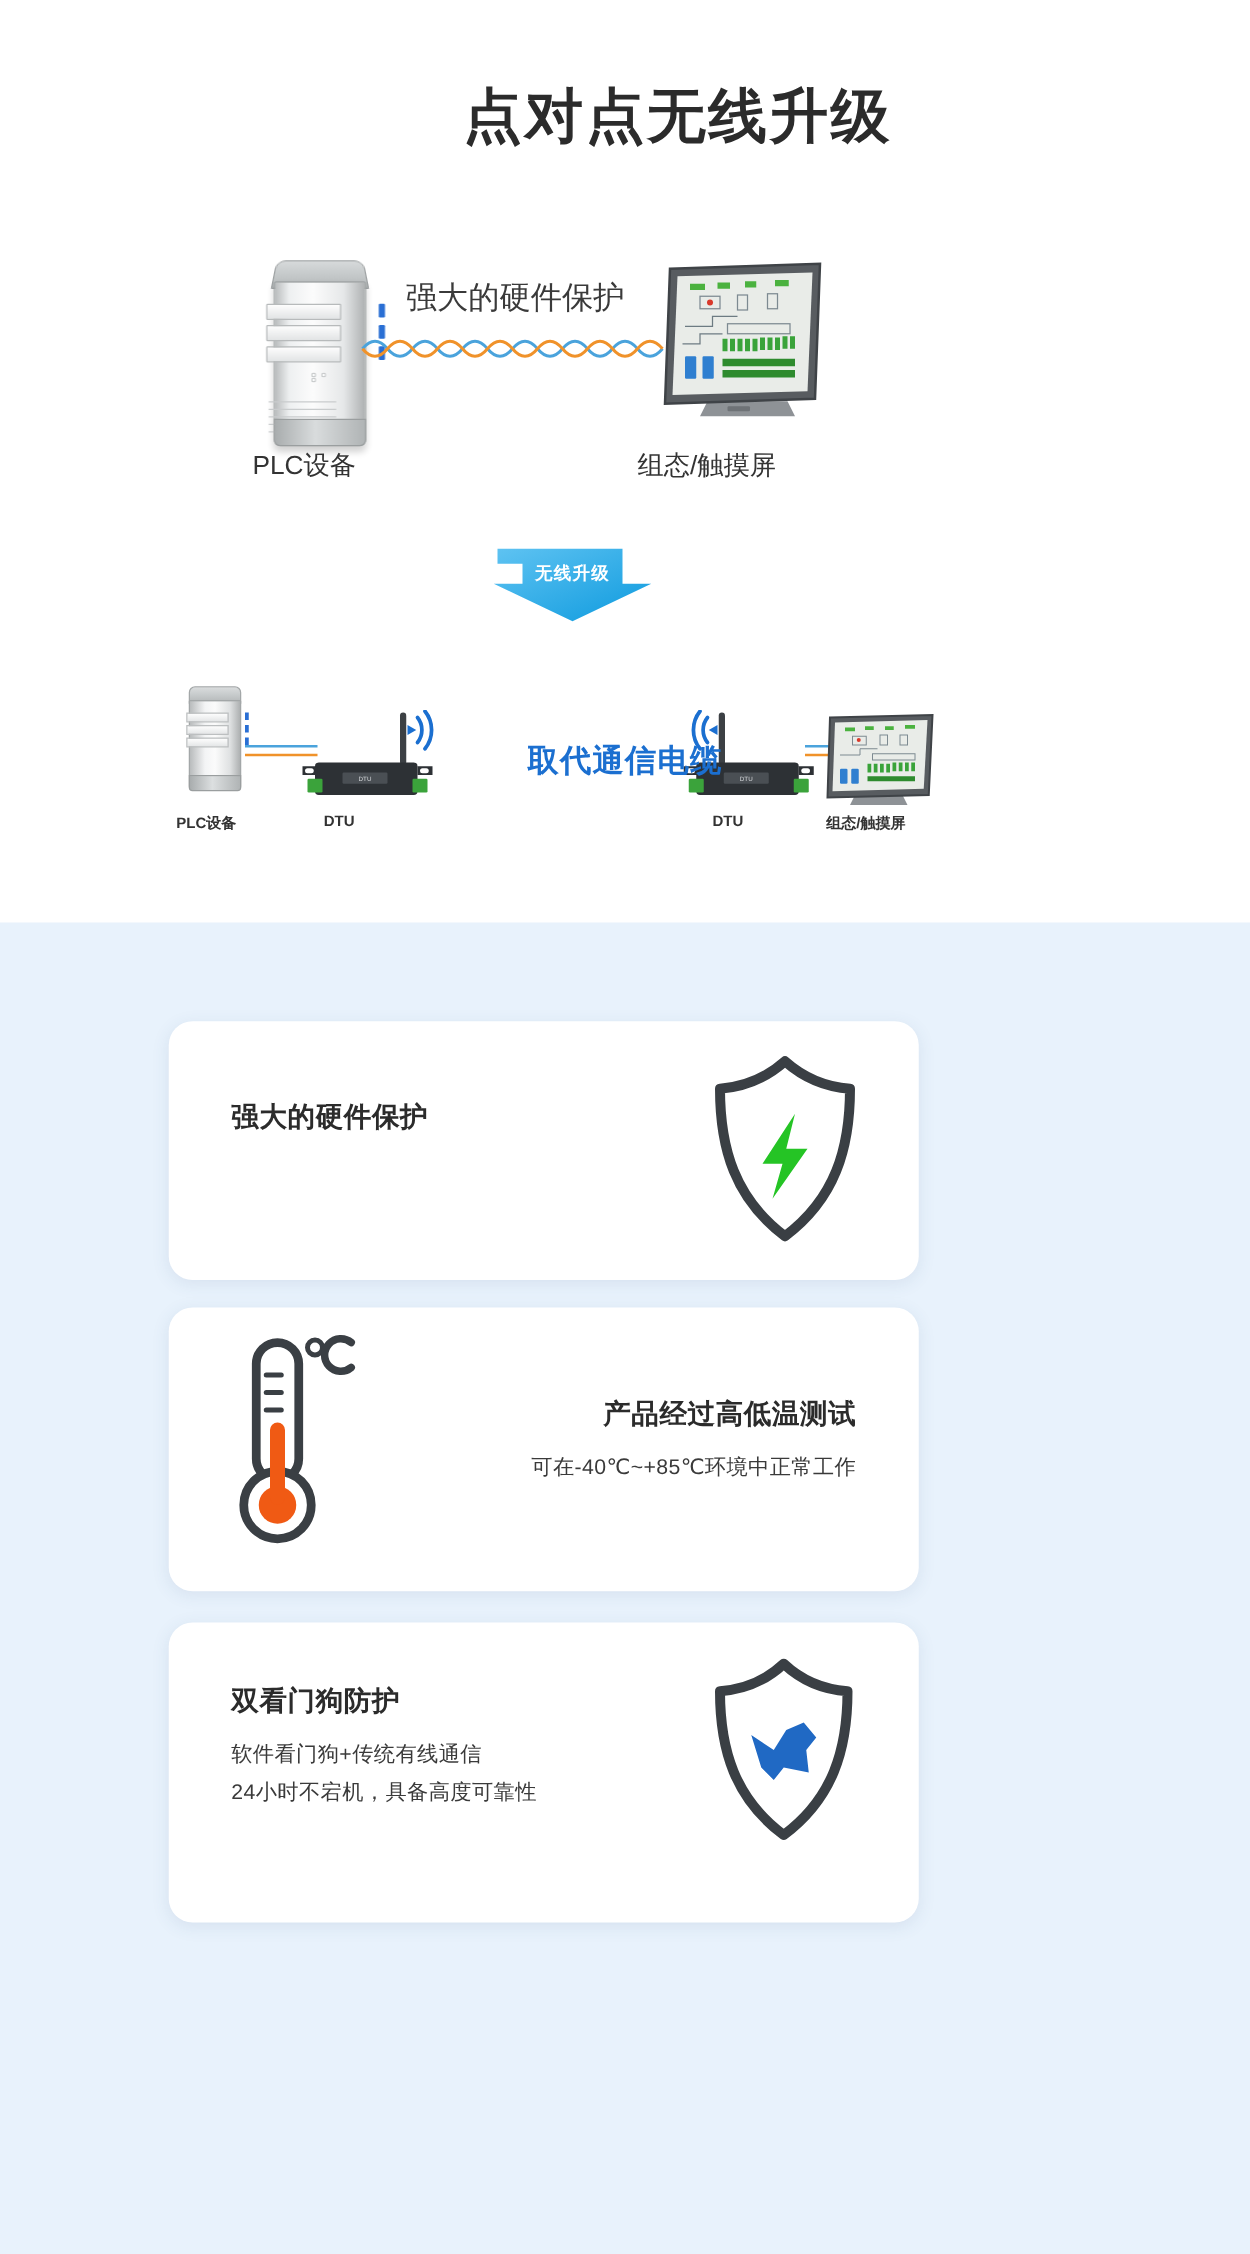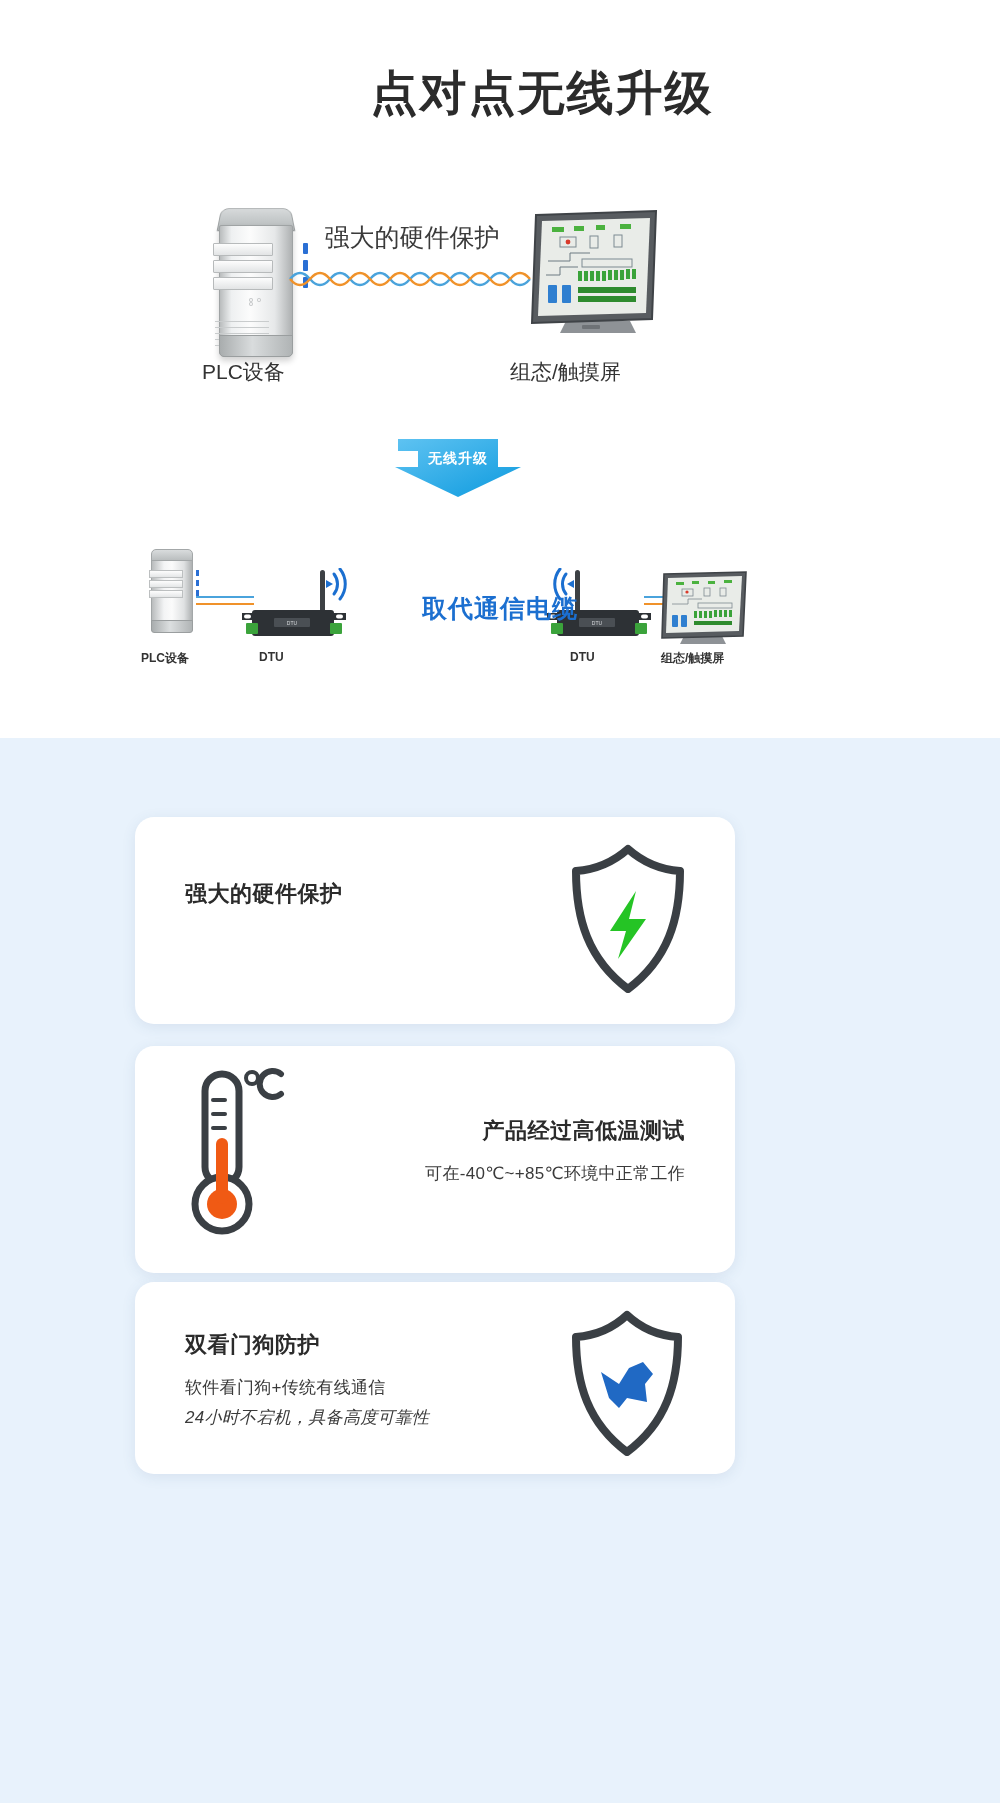--- a/index.html
+++ b/index.html
@@ -121,21 +121,21 @@
     position:absolute; top:738px; left:0; width:1000px; height:1065px;
     background:#e8f2fc;
   }
   .card{
     position:absolute; left:135px; width:600px;
     background:#ffffff; border-radius:19px;
     box-shadow:0 3px 14px rgba(60,90,130,.10);
   }
   .card-1{top:79px;  height:207px;}
   .card-2{top:308px; height:227px;}
-  .card-3{top:544px; height:192px;}
+  .card-3{top:560px; height:240px;}
 
   .c-text{position:absolute;}
   .c-title{font-size:22px; font-weight:bold; color:#2b2b2b; letter-spacing:.5px;}
   .c-sub{font-size:17px; color:#3a3a3a; margin-top:14px; line-height:1.62; letter-spacing:.3px;}
 
   .c-icon{position:absolute;}
 
   .txt-left{left:50px; top:62px; text-align:left;}
   .txt-right{right:50px; top:70px; text-align:right;}
   .txt-left3{left:50px; top:48px; text-align:left;}
@@ -404,21 +404,21 @@
     <div class="c-text txt-right">
       <div class="c-title">产品经过高低温测试</div>
       <div class="c-sub">可在-40℃~+85℃环境中正常工作</div>
     </div>
   </div>
 
   <div class="card card-3">
     <div class="c-text txt-left3">
       <div class="c-title">双看门狗防护</div>
       <div class="c-sub">软件看门狗+传统有线通信</div>
-      <div class="c-sub" style="margin-top:2px;font-style:italic;">24小时不宕机，具备高度可靠性</div>
+      <div class="c-sub" style="margin-top:2px;">24小时不宕机，具备高度可靠性</div>
     </div>
     <div class="c-icon ico-right3">
       <svg width="120" height="155" viewBox="0 0 120 155">
         <path d="M60,9 C43,25 23,30 9,31 C9,78 21,117 60,146 C99,117 111,78 111,31 C97,30 77,25 60,9 Z" fill="#ffffff" stroke="#3a3f44" stroke-width="8" stroke-linejoin="round"></path>
         <path d="M42,92 L34,66 L52,78 L62,62 L76,56 L86,68 L78,78 L80,96 L60,92 L52,102 Z" fill="#2069c4"></path>
       </svg>
     </div>
   </div>
 
 </div>

